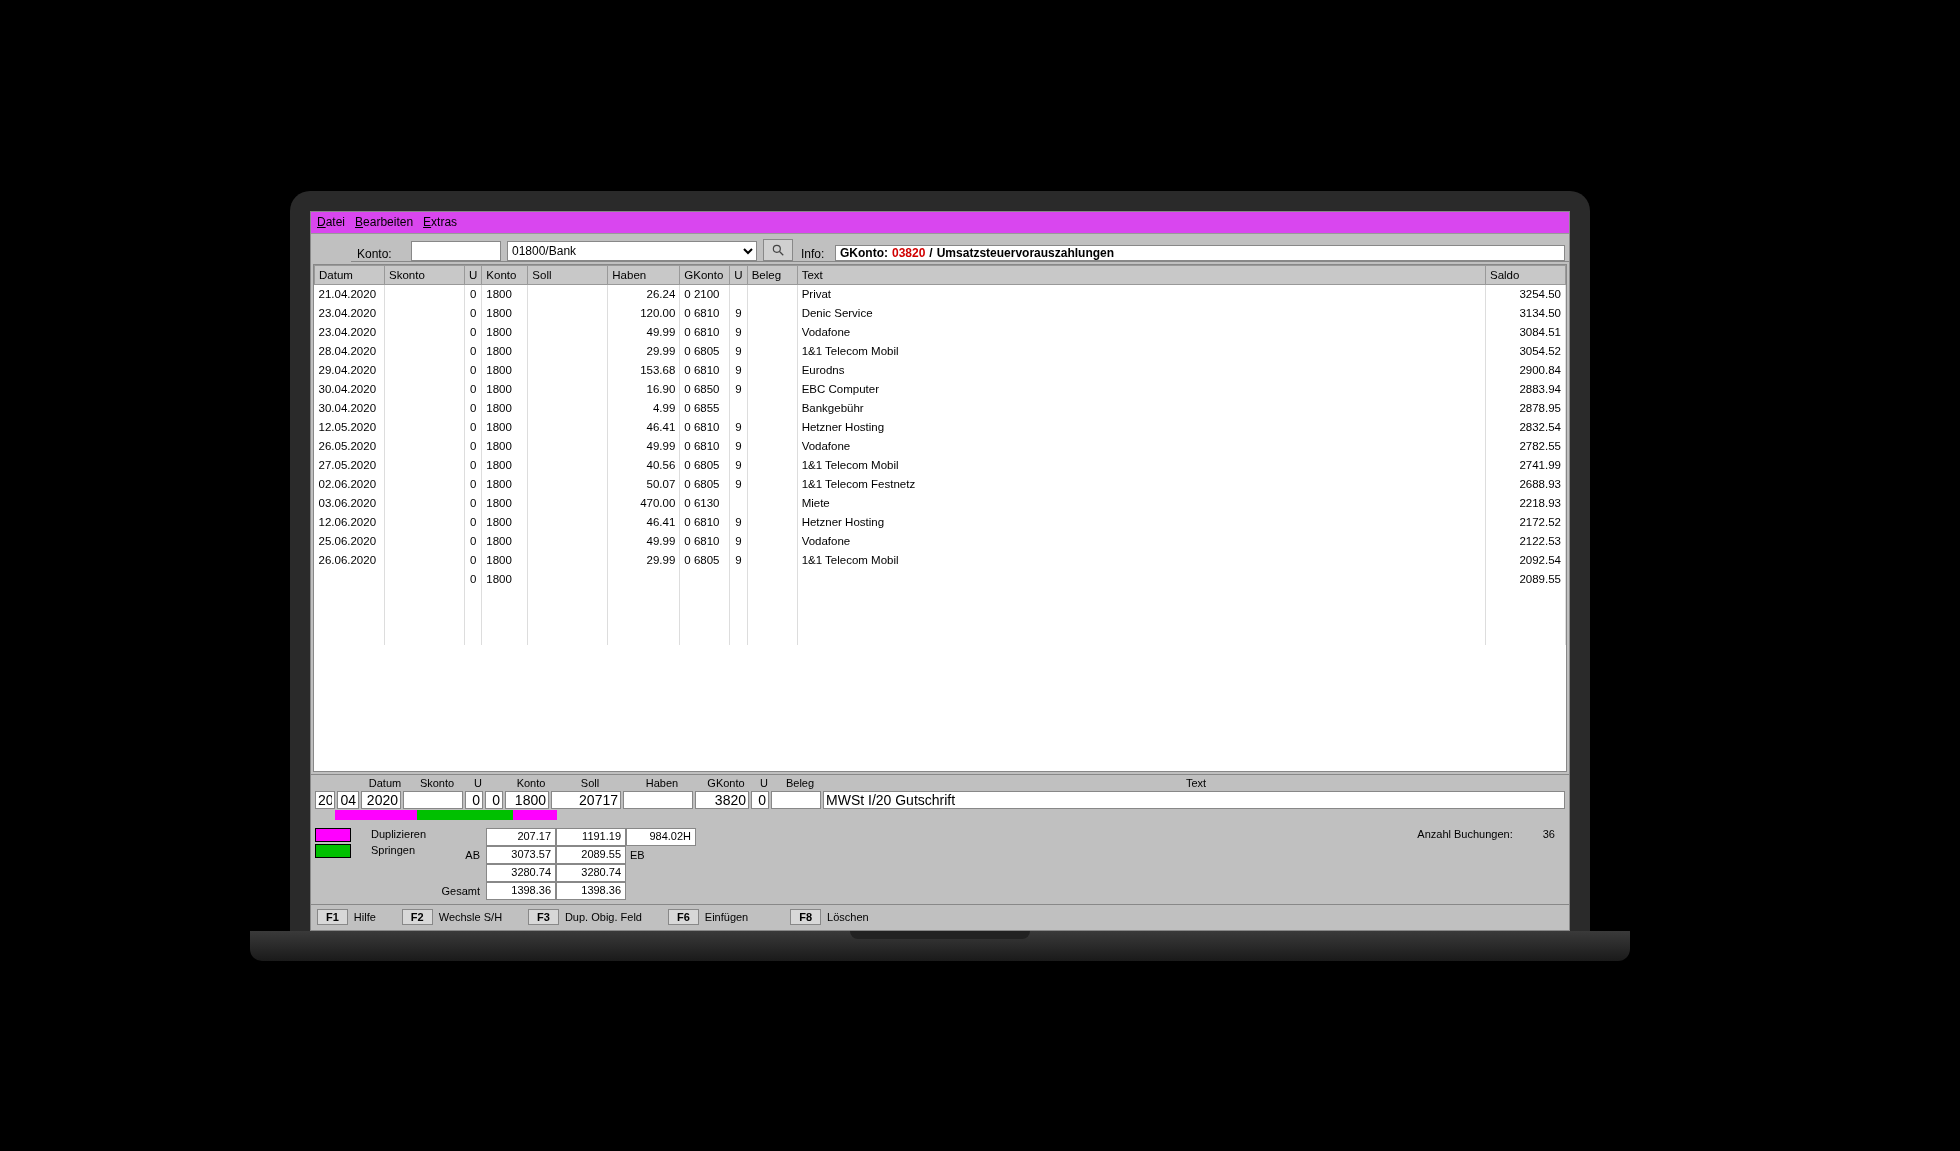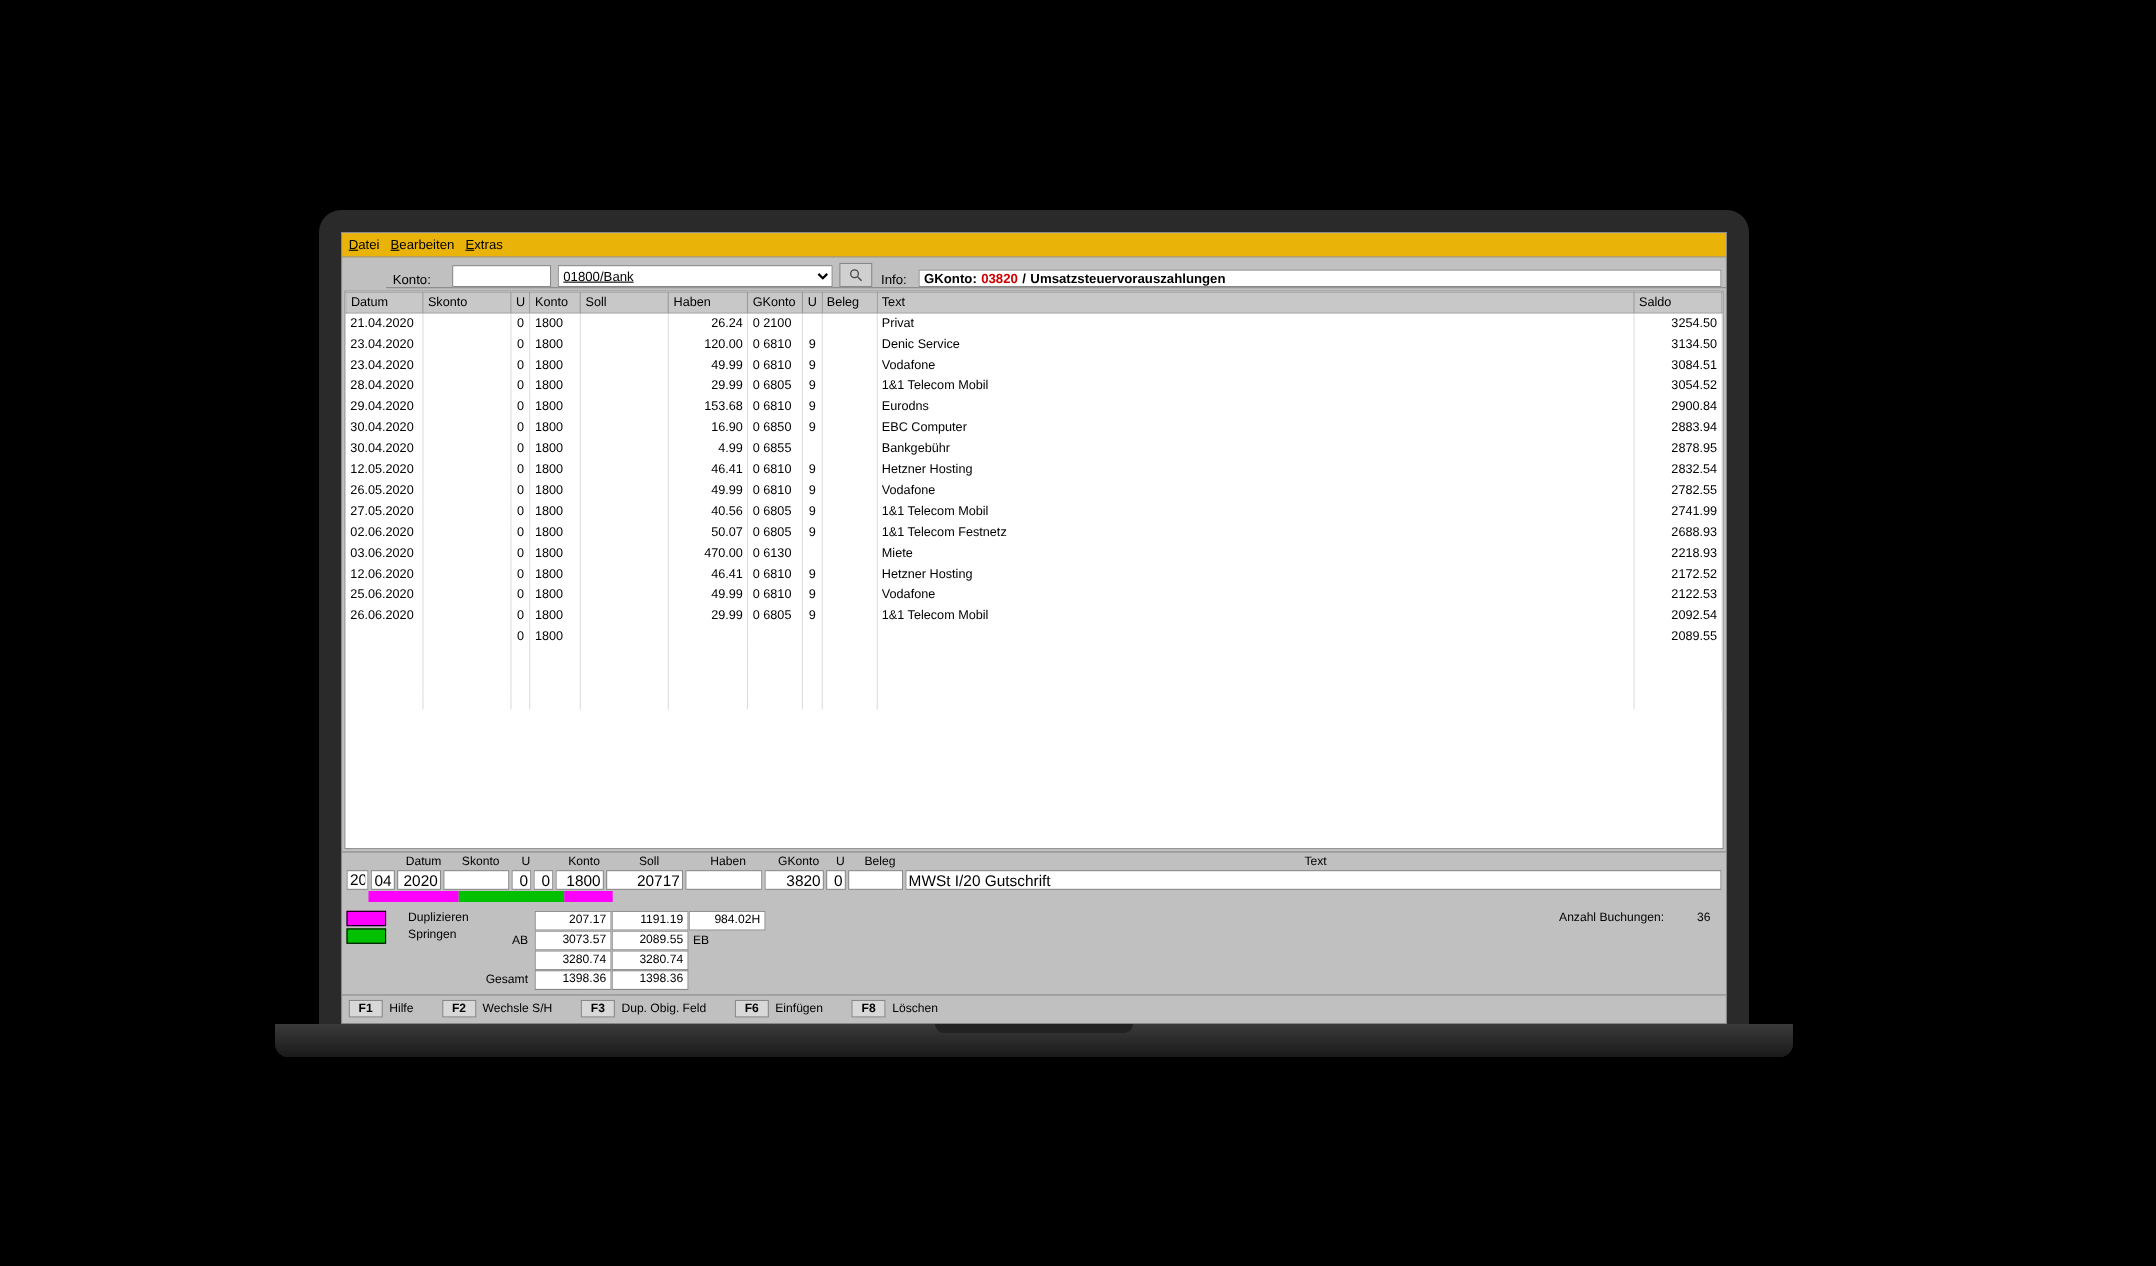--- a/index.html
+++ b/index.html
@@ -42,21 +42,21 @@
   }
   .screen {
     background: #c0c0c0;
     height: 720px;
     border: 1px solid #888;
     display: flex;
     flex-direction: column;
   }
   .menubar {
     height: 22px;
-    background: #eab308;
+    background: #d946ef;
     padding: 3px 6px;
     font-size: 12px;
     display: flex;
     gap: 10px;
     border-bottom: 1px solid #999;
   }
   .menubar span { cursor: default; }
   .menubar u { text-decoration: underline; }
   .toolbar {
     height: 28px;
@@ -74,21 +74,20 @@
     background: #fff;
     padding: 0 4px;
     font-size: 12px;
   }
   .toolbar select {
     height: 20px;
     border: 1px solid #888;
     background: #fff;
     font-size: 12px;
     width: 250px;
-    text-decoration: underline;
   }
   .search-btn {
     width: 30px;
     height: 22px;
     background: #d0d0d0;
     border: 1px solid #888;
     display: flex;
     align-items: center;
     justify-content: center;
   }
@@ -622,21 +621,21 @@
   </div>
 
   <div class="fkeys">
     <span class="fkey">F1</span>
     <span style="margin-right:20px">Hilfe</span>
     <span class="fkey">F2</span>
     <span style="margin-right:20px">Wechsle S/H</span>
     <span class="fkey">F3</span>
     <span style="margin-right:20px">Dup. Obig. Feld</span>
     <span class="fkey">F6</span>
-    <span style="margin-right:20px">Einfügen</span>
+    <span style="margin-right:36px">Einfügen</span>
     <span class="fkey">F8</span>
     <span>Löschen</span>
   </div>
 
 </div>
 </div>
 <div class="laptop-base"></div>
 </div>
 
 </body></html>

